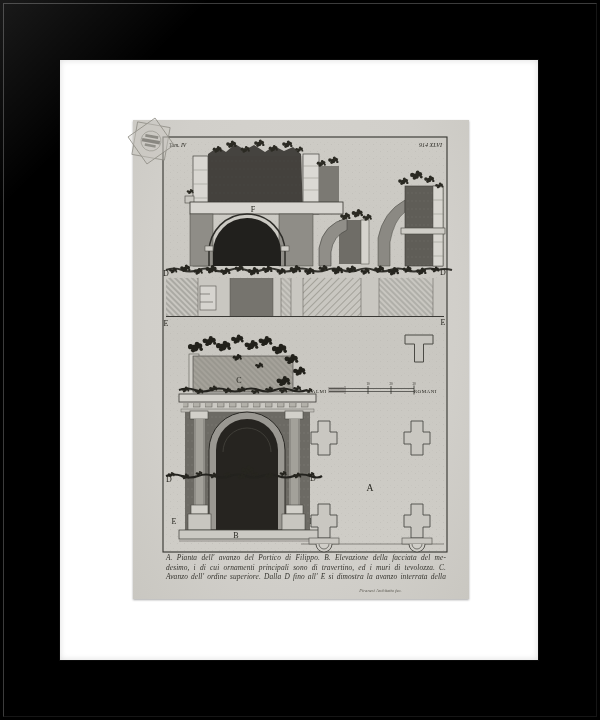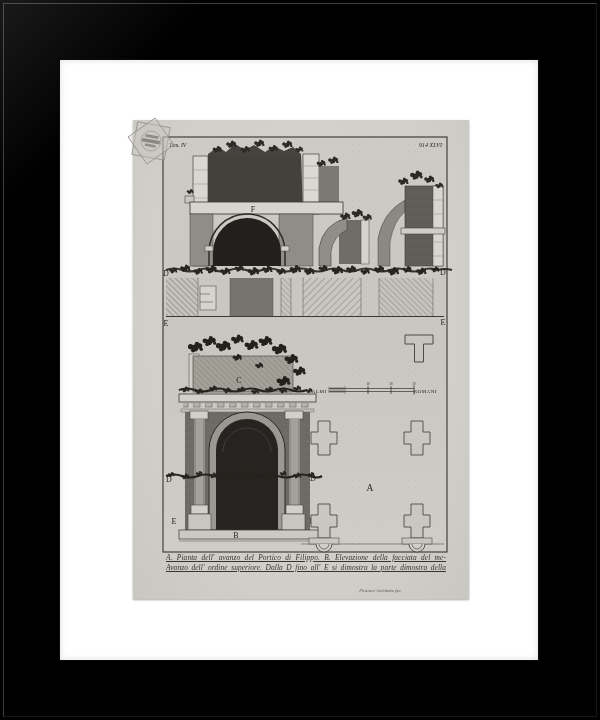--- a/index.html
+++ b/index.html
@@ -22,21 +22,21 @@
   .print{
     position:absolute;left:73px;top:60px;width:336px;height:479px;
     background:radial-gradient(ellipse at 50% 40%, #d6d4cf 0%, #d1cfca 65%, #c9c7c1 100%);
     box-shadow:0 1px 2px rgba(0,0,0,0.35);
   }
   .print svg{position:absolute;left:0;top:0;overflow:visible;
     font-family:"Liberation Serif", serif;}
   .caption{
     position:absolute;left:33px;top:433px;width:280px;
     font-style:italic;font-size:7.4px;line-height:9.5px;
-    color:#35342e;letter-spacing:0.1px;text-decoration:underline;
+    color:#35342e;letter-spacing:0.1px;
   }
   .caption .just{text-align:justify;text-align-last:justify;}
   .signature{
     position:absolute;left:190px;top:468px;width:115px;text-align:center;
     font-style:italic;font-size:4.6px;color:#5a5850;
   }
   text{fill:#26251f;}
 </style>
 </head>
 <body>
@@ -303,19 +303,20 @@
           <rect x="-16.5" y="-16.5" width="33" height="33" transform="rotate(45)" fill="#cbc9c2" fill-opacity="0.4" stroke="#8f8d85" stroke-width="0.9"></rect>
           <circle r="10" fill="none" stroke="#8f8d85" stroke-width="0.7"></circle>
           <rect x="-6.5" y="-6" width="13" height="2.8" fill="#6a6862" opacity="0.75"></rect>
           <rect x="-9" y="-1.5" width="18" height="3.4" fill="#6a6862" opacity="0.8"></rect>
           <rect x="-5.5" y="3.3" width="11" height="2.6" fill="#6a6862" opacity="0.7"></rect>
         </g>
       </svg>
 
       <div class="caption">
         <div class="just">A. Pianta dell' avanzo del Portico di Filippo. B. Elevazione della facciata del me-</div>
-        <div class="just">Avanzo dell' ordine superiore. Dalla D fino all' E si dimostra la parte dimostra della</div>
+        <div class="just">desimo, i di cui ornamenti principali sono di travertino, ed i muri di tevolozza. C.</div>
+        <div class="just">Avanzo dell' ordine superiore. Dalla D fino all' E si dimostra la avanzo interrata della</div>
       </div>
       <div class="signature">Piranesi Architetto fec.</div>
 
     </div>
   </div>
 </div>
 
 </body></html>

